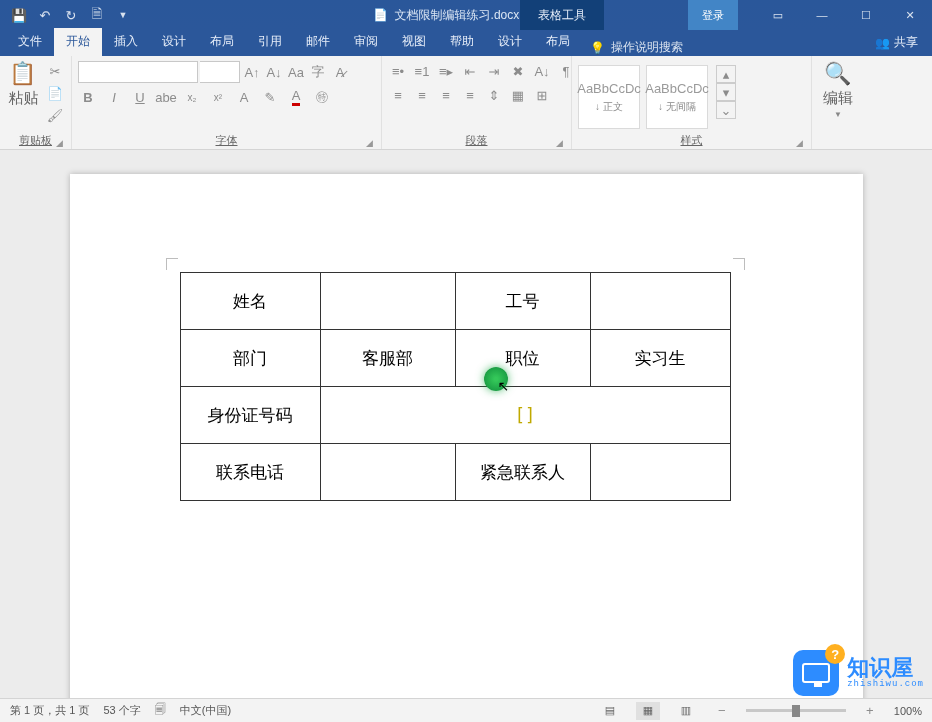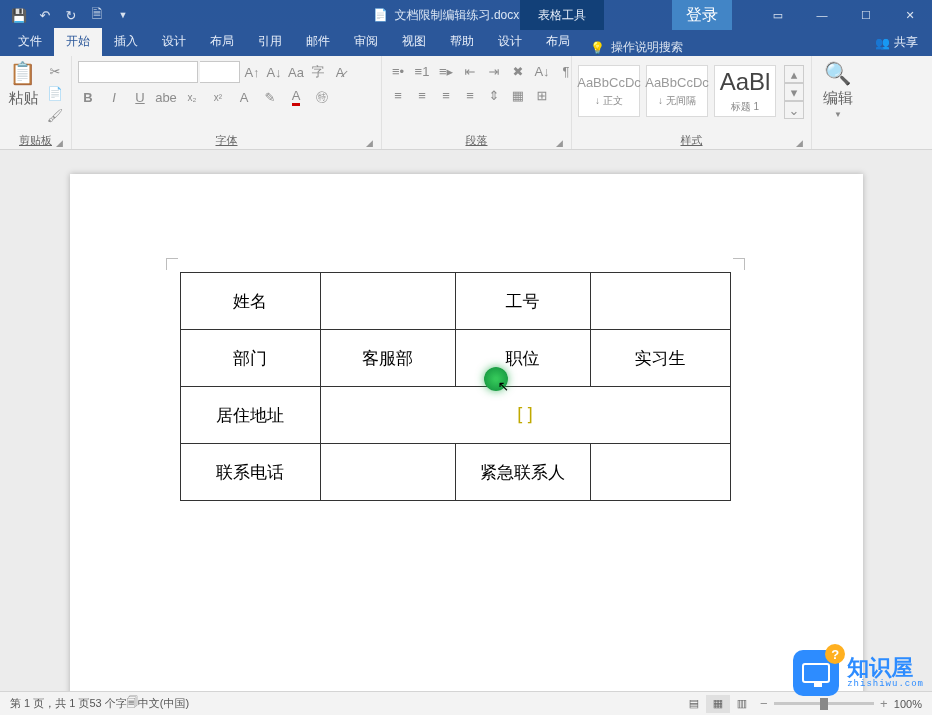--- a/index.html
+++ b/index.html
@@ -4,21 +4,21 @@
 <style>
 * { margin: 0; padding: 0; box-sizing: border-box; }
 body { font-family: "Microsoft YaHei", "Segoe UI", sans-serif; font-size: 12px; background: #fff; width: 932px; height: 722px; overflow: hidden; position: relative; }
 
 .titlebar { height: 30px; background: linear-gradient(#2a579a,#2b579a); display: flex; align-items: center; color: #d9e2ef; position: relative; }
 .qat { display: flex; align-items: center; gap: 4px; padding-left: 8px; }
 .qat-btn { width: 22px; height: 22px; display: flex; align-items: center; justify-content: center; color: #d9e2ef; cursor: pointer; font-size: 13px; }
 .title-center { position: absolute; left: 50%; transform: translateX(-50%); display: flex; align-items: center; gap: 6px; font-size: 12px; color: #dbe6f4; }
 .table-tools { position: absolute; left: 520px; top: 0; height: 30px; background: #124078; display: flex; align-items: center; padding: 0 18px; color: #e7eef9; font-size: 12px; }
 .win-controls { position: absolute; right: 0; top: 0; display: flex; align-items: center; height: 30px; }
-.login { background: #4285c6; height: 32px; padding: 0 14px; display: flex; align-items: center; color: #fff; margin-right: 24px; font-size: 16px; }
+.login { background: #4285c6; height: 32px; padding: 0 14px; display: flex; align-items: center; color: #fff; margin-right: 18px; font-size: 11px; }
 .win-btn { width: 44px; height: 30px; display: flex; align-items: center; justify-content: center; color: #d9e2ef; font-size: 11px; cursor: pointer; }
 
 .ribbon-tabs { height: 26px; background: #2b579a; display: flex; align-items: flex-end; padding-left: 6px; color: #fff; position: relative; }
 .ribbon-tab { padding: 5px 12px 6px; cursor: pointer; font-size: 12px; color: #e7eef9; }
 .ribbon-tab.active { background: #f3f3f3; color: #2b579a; margin-top: 20px; }
 .ribbon-tell { display: flex; align-items: center; gap: 6px; color: #d9e2ef; padding: 0 8px; font-size: 12px; }
 .ribbon-share { position: absolute; right: 14px; top: 4px; color: #e7eef9; font-size: 12px; display: flex; align-items: center; gap: 4px; cursor: pointer; }
 
 .ribbon { height: 94px; background: #f3f3f3; border-bottom: 1px solid #d4d4d4; display: flex; }
 .rg { border-right: 1px solid #e1e1e1; display: flex; flex-direction: column; padding: 3px 6px 0; }
@@ -31,41 +31,41 @@
 .big-btn .lbl { font-size: 15px; }
 
 .font-box, .size-box { border: 1px solid #c8c8c8; background: #fff; height: 22px; display: flex; align-items: center; padding: 0 4px; color: #999; font-size: 12px; }
 .font-box { width: 120px; }
 .size-box { width: 40px; border-left: none; }
 .tiny { width: 20px; height: 20px; display: flex; align-items: center; justify-content: center; color: #8c8c8c; font-size: 13px; cursor: pointer; }
 .tiny.sup { font-size: 10px; }
 .row { display: flex; align-items: center; gap: 2px; }
 .col { display: flex; flex-direction: column; gap: 4px; }
 
-.style-card { width: 62px; height: 52px; border: 1px solid #dadada; background: #fff; display: flex; flex-direction: column; align-items: center; justify-content: center; color: #888; cursor: pointer; margin-right: 2px; }
+.style-card { width: 62px; height: 64px; border: 1px solid #dadada; background: #fff; display: flex; flex-direction: column; align-items: center; justify-content: center; color: #888; cursor: pointer; margin-right: 2px; }
 .style-card .prev { font-size: 13px; color: #9a9a9a; }
 .style-card .sn { font-size: 10px; color: #888; margin-top: 4px; }
 .style-card.big .prev { font-size: 24px; color: #444; font-weight: 300; }
 
 .doc-area { position: absolute; top: 150px; bottom: 24px; left: 0; right: 0; background: #ececec; overflow: hidden; display: flex; justify-content: center; }
 .page { width: 793px; background: #fff; margin-top: 24px; box-shadow: 0 0 6px rgba(0,0,0,0.25); height: 700px; position: relative; }
 
 .tbl-wrap { position: absolute; top: 98px; left: 110px; }
 .corner { position: absolute; width: 12px; height: 12px; border: 1px solid #bdbdbd; }
 .corner.tl { top: -14px; left: -14px; border-right: none; border-bottom: none; }
 .corner.tr { top: -14px; right: -14px; border-left: none; border-bottom: none; }
 table.doc { border-collapse: collapse; }
 table.doc td { border: 1.5px solid #333; height: 57px; text-align: center; font-size: 17px; font-family: "SimSun","Microsoft YaHei"; }
 .w1 { width: 140px; } .w2 { width: 135px; } .w3 { width: 135px; } .w4 { width: 140px; }
 .brk { color: #c0a900; font-family: monospace; }
 
 .cursor-mark { position: absolute; width: 24px; height: 24px; border-radius: 50%; background: radial-gradient(circle,#34c759 10%,#1fa648 60%,#14853a 100%); box-shadow: 0 0 8px rgba(30,170,70,0.7); }
 .cursor-arrow { position: absolute; font-size: 14px; color: #000; }
 
-.statusbar { position: absolute; bottom: 7px; left: 0; right: 0; height: 24px; background: #f3f3f3; border-top: 1px solid #d4d4d4; display: flex; align-items: center; padding: 0 10px; font-size: 11px; color: #555; }
+.statusbar { position: absolute; bottom: 0; left: 0; right: 0; height: 24px; background: #f3f3f3; border-top: 1px solid #d4d4d4; display: flex; align-items: center; padding: 0 10px; font-size: 11px; color: #555; gap: 14px; }
 .statusbar .spacer { flex: 1; }
 .view-btn { width: 24px; height: 18px; display: flex; align-items: center; justify-content: center; color: #666; cursor: pointer; border: 1px solid transparent; }
 .view-btn.active { background: #e0e0e0; }
 .zoom-track { width: 100px; height: 3px; background: #c8c8c8; position: relative; }
 .zoom-thumb { position: absolute; width: 8px; height: 12px; background: #888; top: -4px; left: 50%; transform: translateX(-50%); }
 
 .watermark { position: absolute; right: 8px; bottom: 26px; display: flex; align-items: center; gap: 8px; }
 .wm-icon { width: 46px; height: 46px; border-radius: 10px; background: #2d8cff; display: flex; align-items: center; justify-content: center; position: relative; }
 .wm-screen { width: 28px; height: 20px; border: 2px solid #fff; border-radius: 3px; position: relative; }
 .wm-screen::after { content:""; position:absolute; bottom:-6px; left:10px; width:8px; height:4px; background:#fff; }
@@ -200,24 +200,20 @@
   <div class="rg" style="width:240px">
     <div class="rg-body" style="padding-top:6px">
       <div class="style-card">
         <div class="prev">AaBbCcDc</div>
         <div class="sn">↓ 正文</div>
       </div>
       <div class="style-card">
         <div class="prev">AaBbCcDc</div>
         <div class="sn">↓ 无间隔</div>
       </div>
-      <div class="style-card big">
-        <div class="prev">AaBl</div>
-        <div class="sn">标题 1</div>
-      </div>
       <div class="col" style="gap:0;margin-left:2px">
         <div class="tiny" style="border:1px solid #ccc;height:18px">▴</div>
         <div class="tiny" style="border:1px solid #ccc;height:18px">▾</div>
         <div class="tiny" style="border:1px solid #ccc;height:18px">⌄</div>
       </div>
     </div>
     <div class="rg-label"><span>样式</span><span class="dlaunch">◢</span></div>
   </div>
 
   <div class="rg" style="width:56px;border-right:none">
@@ -245,21 +241,21 @@
           <td class="w3">工号</td>
           <td class="w4"></td>
         </tr>
         <tr>
           <td>部门</td>
           <td>客服部</td>
           <td>职位</td>
           <td>实习生</td>
         </tr>
         <tr>
-          <td>居住地址</td>
+          <td>身份证号码</td>
           <td colspan="3"><span class="brk">[]</span></td>
         </tr>
         <tr>
           <td>联系电话</td>
           <td></td>
           <td>紧急联系人</td>
           <td></td>
         </tr>
       </tbody>
         </table>

